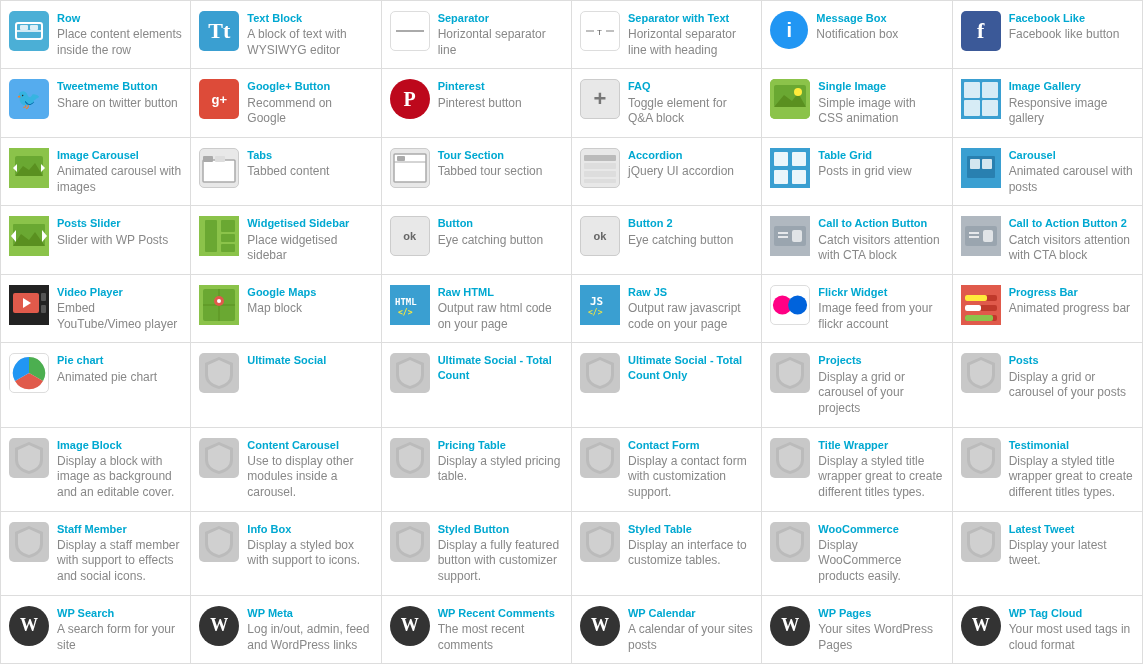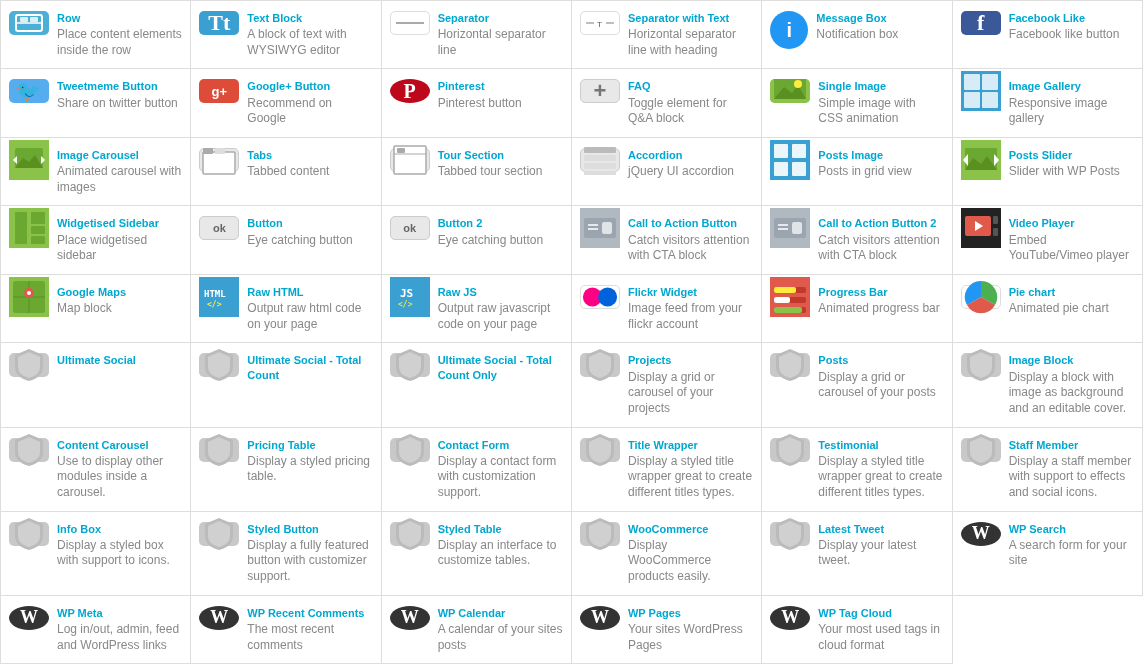--- a/index.html
+++ b/index.html
@@ -20,21 +20,21 @@
       align-items: flex-start;
       padding: 10px 8px;
       border-right: 1px solid #ddd;
       border-bottom: 1px solid #ddd;
       gap: 8px;
       cursor: pointer;
     }
     .icon-wrap {
       flex-shrink: 0;
       width: 40px;
-      height: 24px;
+      height: 40px;
       display: flex;
       align-items: center;
       justify-content: center;
       border-radius: 5px;
       font-size: 20px;
     }
     .cell-text { flex: 1; }
     .cell-title {
       font-weight: bold;
       color: #00a8d1;
@@ -261,22 +261,38 @@
       <svg width="40" height="40" viewBox="0 0 40 40">
             <rect width="40" height="40" fill="#3a9fd1"></rect>
             <rect x="4" y="4" width="14" height="14" rx="1" fill="#fff" opacity="0.9"></rect>
             <rect x="22" y="4" width="14" height="14" rx="1" fill="#fff" opacity="0.9"></rect>
             <rect x="4" y="22" width="14" height="14" rx="1" fill="#fff" opacity="0.9"></rect>
             <rect x="22" y="22" width="14" height="14" rx="1" fill="#fff" opacity="0.9"></rect>
           </svg>
     </div>
     </div>
     <div class="cell-text">
-      <div class="cell-title">Posts Image</div>
+      <div class="cell-title">Table Grid</div>
       <div class="cell-desc">Posts in grid view</div>
+    </div>
+  </div>
+    <div class="cell">
+    <div>
+      <div class="icon-wrap" style="background:#3a9fd1;border-radius:5px;">
+      <svg width="40" height="40" viewBox="0 0 40 40">
+            <rect width="40" height="40" fill="#3a9fd1"></rect>
+            <rect x="6" y="8" width="28" height="22" rx="1" fill="#2980b0"></rect>
+            <rect x="9" y="11" width="10" height="10" rx="1" fill="#fff" opacity="0.8"></rect>
+            <rect x="21" y="11" width="10" height="10" rx="1" fill="#fff" opacity="0.8"></rect>
+          </svg>
+    </div>
+    </div>
+    <div class="cell-text">
+      <div class="cell-title">Carousel</div>
+      <div class="cell-desc">Animated carousel with posts</div>
     </div>
   </div>
     <div class="cell">
     <div>
       <div class="icon-wrap" style="background:#8bc34a;border-radius:5px;">
       <svg width="40" height="40" viewBox="0 0 40 40">
             <rect width="40" height="40" fill="#8bc34a"></rect>
             <rect x="4" y="8" width="32" height="22" rx="1" fill="#6aa832"></rect>
             <polygon points="4,30 12,18 20,24 26,16 36,30" fill="#5a9020"></polygon>
             <polygon points="2,20 7,14 7,26" fill="#fff"></polygon>

